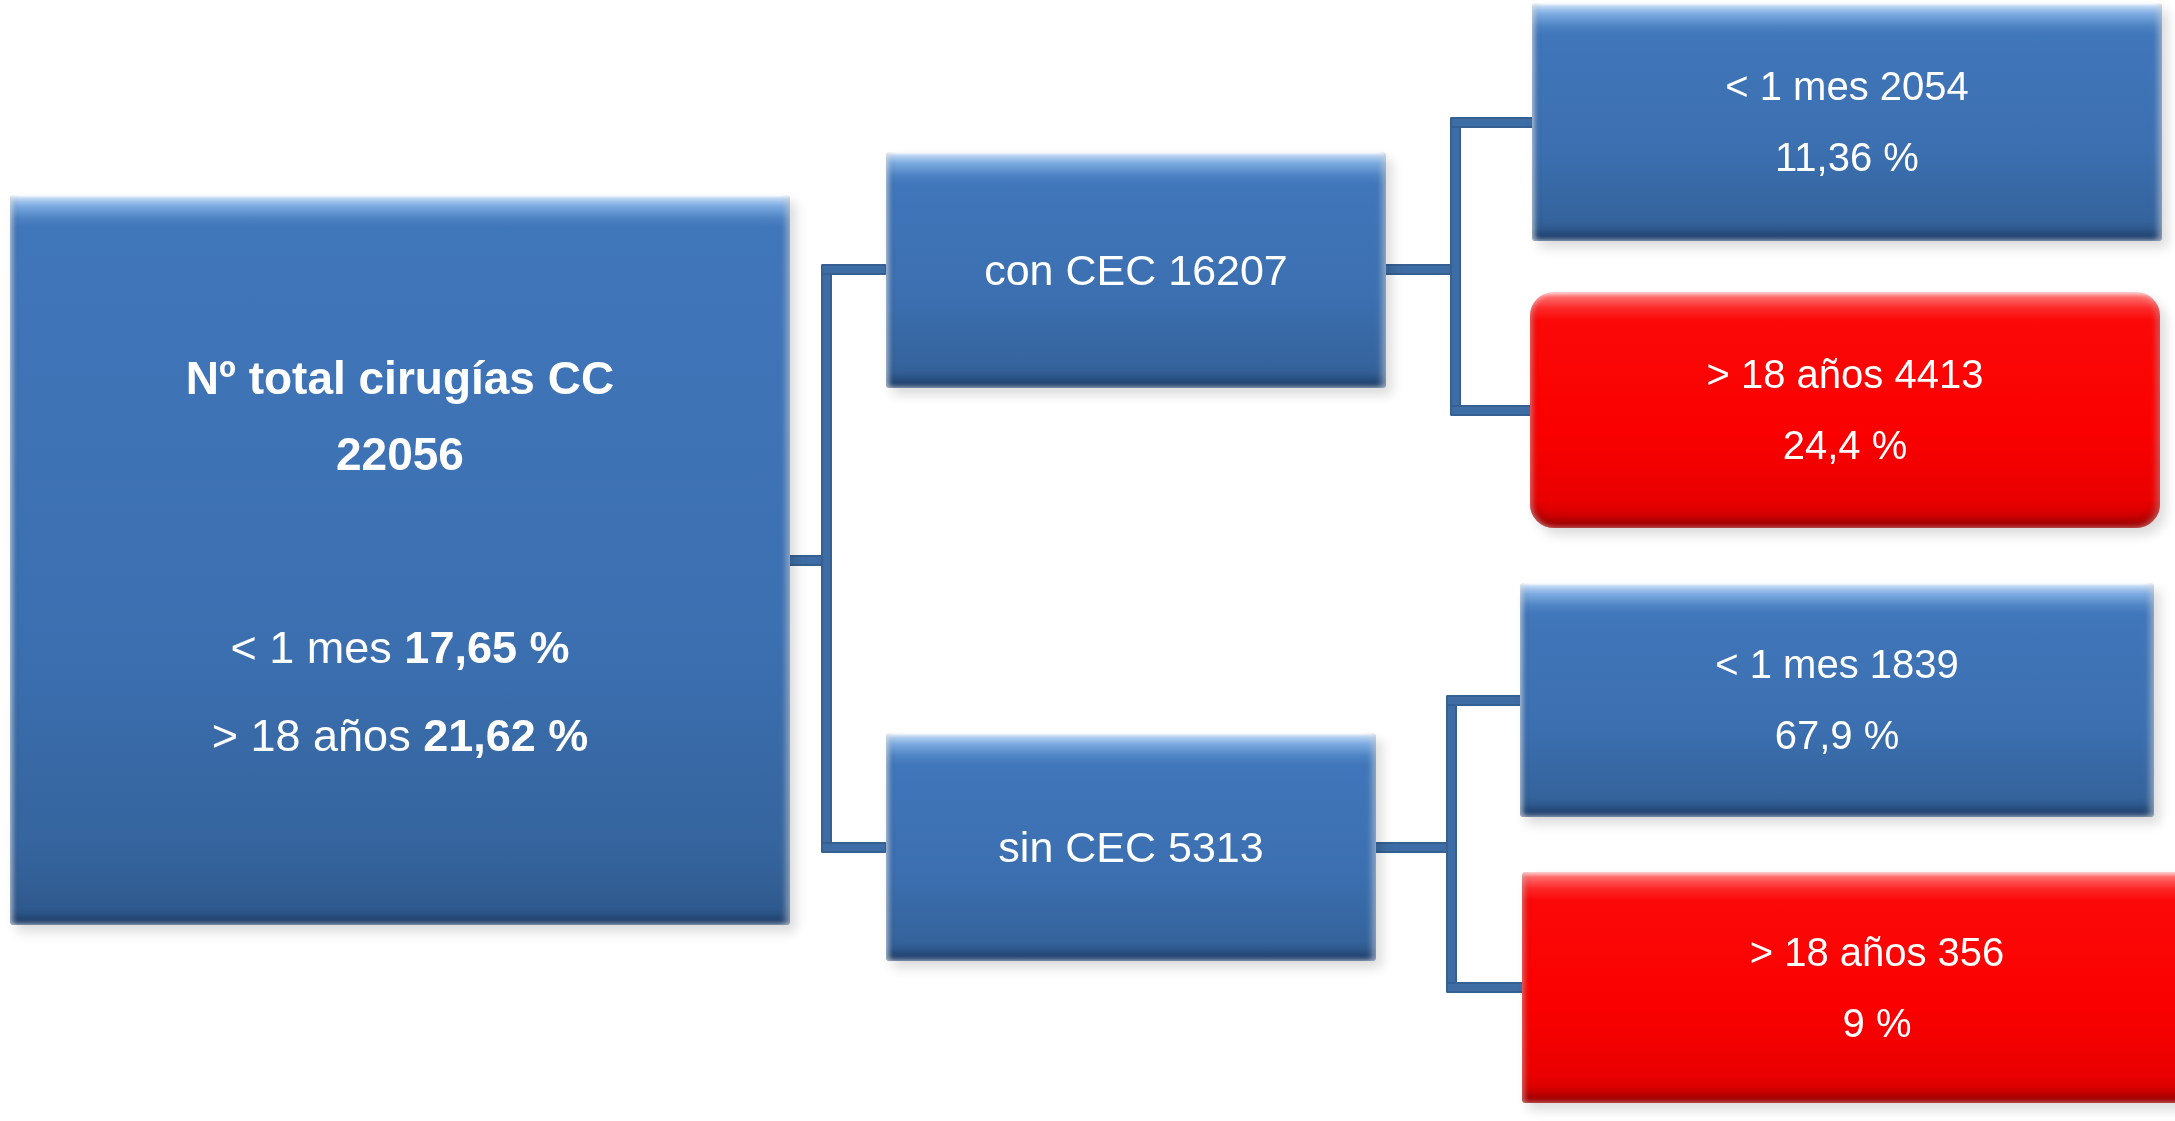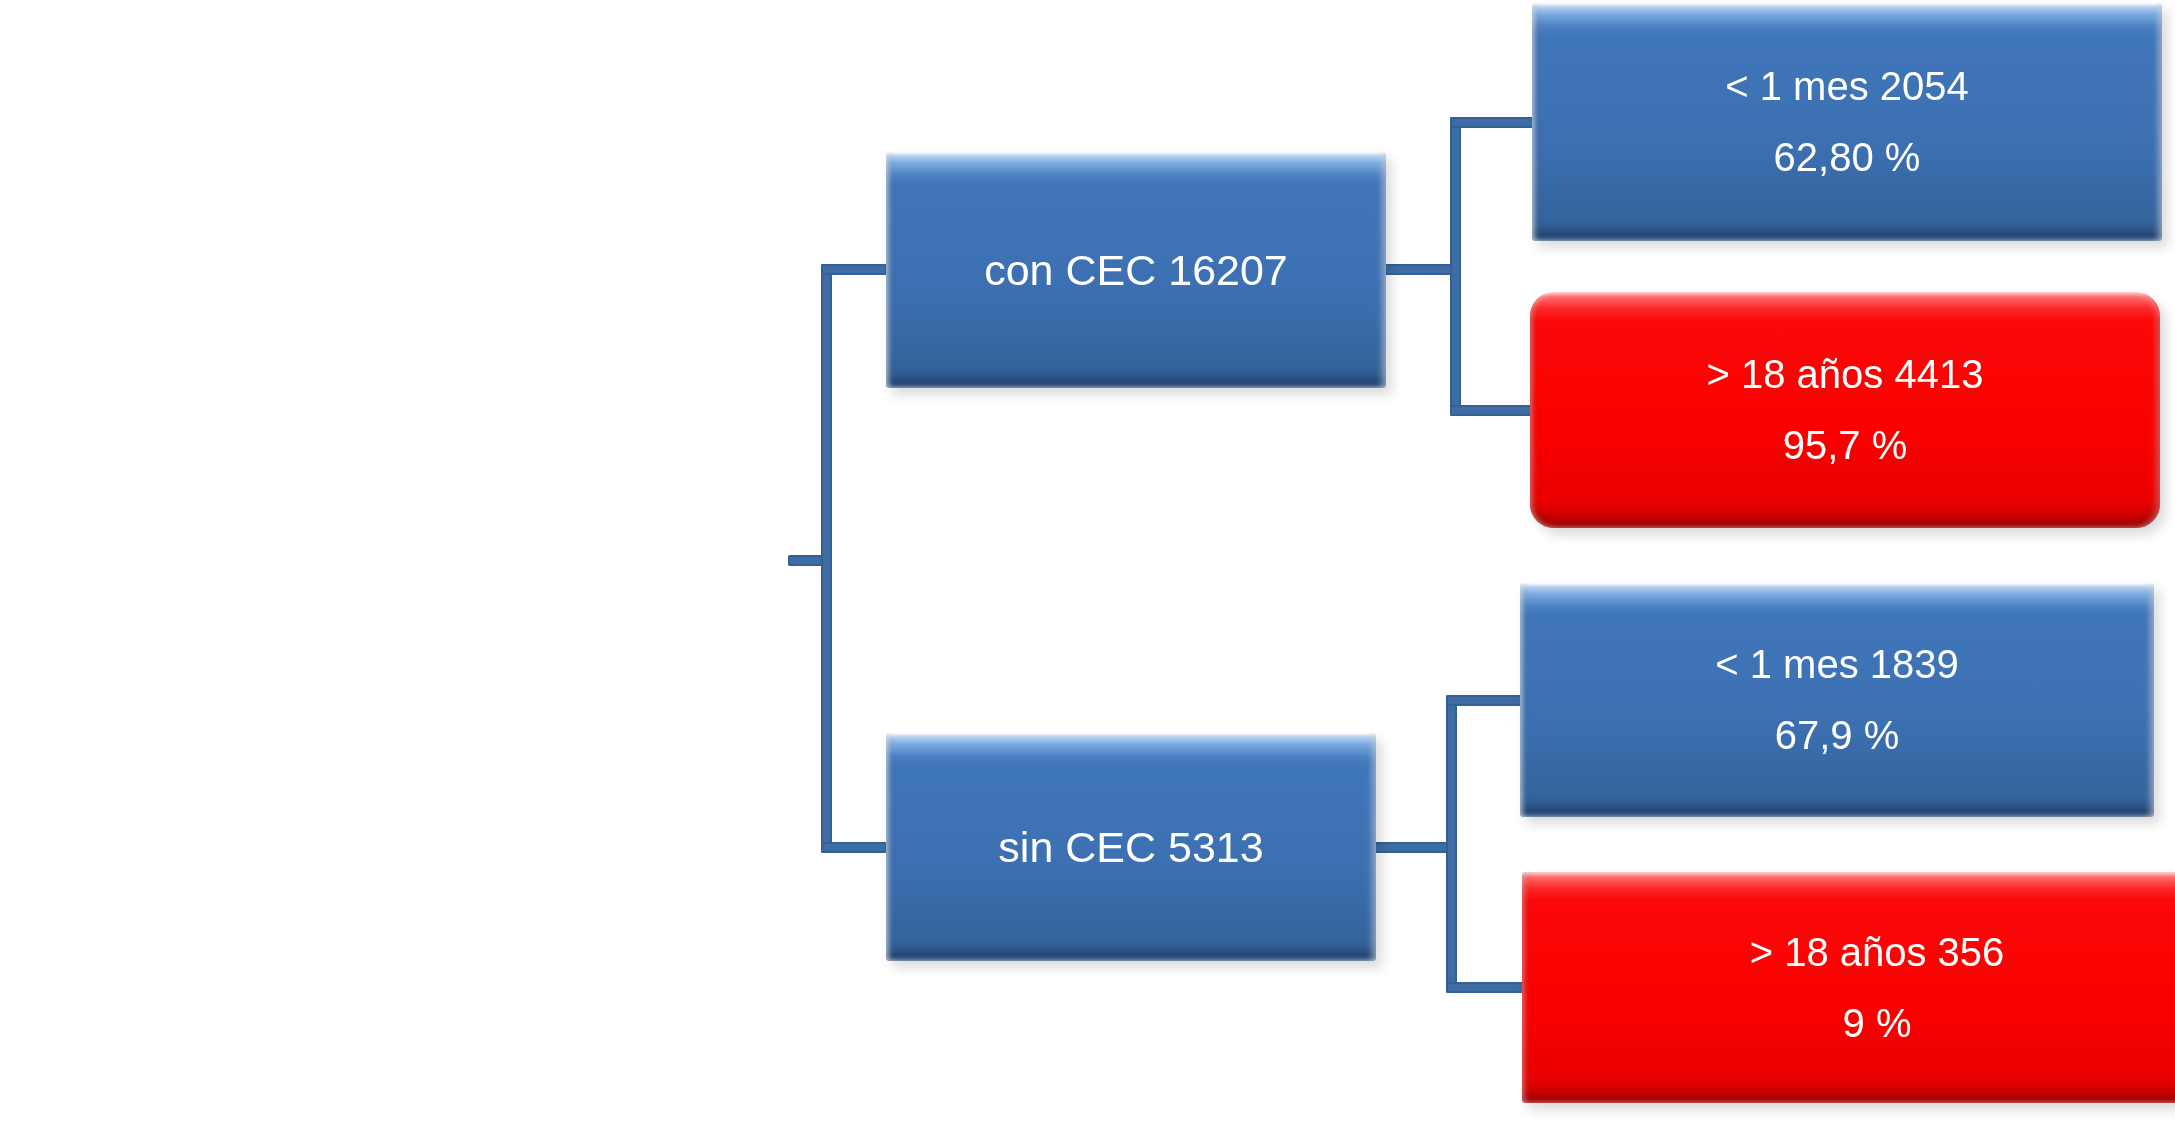--- a/index.html
+++ b/index.html
@@ -71,37 +71,47 @@
   <div class="line" style="left:1384px; top:264px; width:77px;  height:11px;"></div>
   <div class="line" style="left:1450px; top:117px; width:11px;  height:299px;"></div>
   <div class="line" style="left:1450px; top:117px; width:84px;  height:11px;"></div>
   <div class="line" style="left:1450px; top:405px; width:82px;  height:11px;"></div>
 
   <div class="line" style="left:1374px; top:842px; width:83px;  height:11px;"></div>
   <div class="line" style="left:1446px; top:695px; width:11px;  height:298px;"></div>
   <div class="line" style="left:1446px; top:695px; width:79px;  height:11px;"></div>
   <div class="line" style="left:1446px; top:982px; width:78px;  height:11px;"></div>
 
+  <div class="node blue" style="left:10px; top:195px; width:780px; height:730px;">
+    <div>
+      <div class="main-title">Nº total cirugías CC</div>
+      <div class="main-title">22056</div>
+    </div>
+    <div class="main-stats">
+      <div><span>&lt; 1 mes</span> <b>17,65 %</b></div>
+      <div><span>&gt; 18 años</span> <b>21,62 %</b></div>
+    </div>
+  </div>
 
   <div class="node blue" style="left:886px; top:152px; width:500px; height:236px;">
     <div class="mid-label">con CEC 16207</div>
   </div>
 
   <div class="node blue" style="left:886px; top:733px; width:490px; height:228px;">
     <div class="mid-label">sin CEC 5313</div>
   </div>
 
   <div class="node blue" style="left:1532px; top:3px; width:630px; height:238px;">
     <div class="leaf-text">&lt; 1 mes 2054</div>
-    <div class="leaf-text">62,80 %</div>
+    <div class="leaf-text">11,36 %</div>
   </div>
 
   <div class="node red" style="left:1530px; top:292px; width:630px; height:236px;border-radius:24px;">
     <div class="leaf-text">&gt; 18 años 4413</div>
-    <div class="leaf-text">95,7 %</div>
+    <div class="leaf-text">24,4 %</div>
   </div>
 
   <div class="node blue" style="left:1520px; top:583px; width:634px; height:234px;">
     <div class="leaf-text">&lt; 1 mes 1839</div>
     <div class="leaf-text">67,9 %</div>
   </div>
 
   <div class="node red" style="left:1522px; top:872px; width:710px; height:231px;">
     <div class="leaf-text">&gt; 18 años 356</div>
     <div class="leaf-text">9 %</div>

